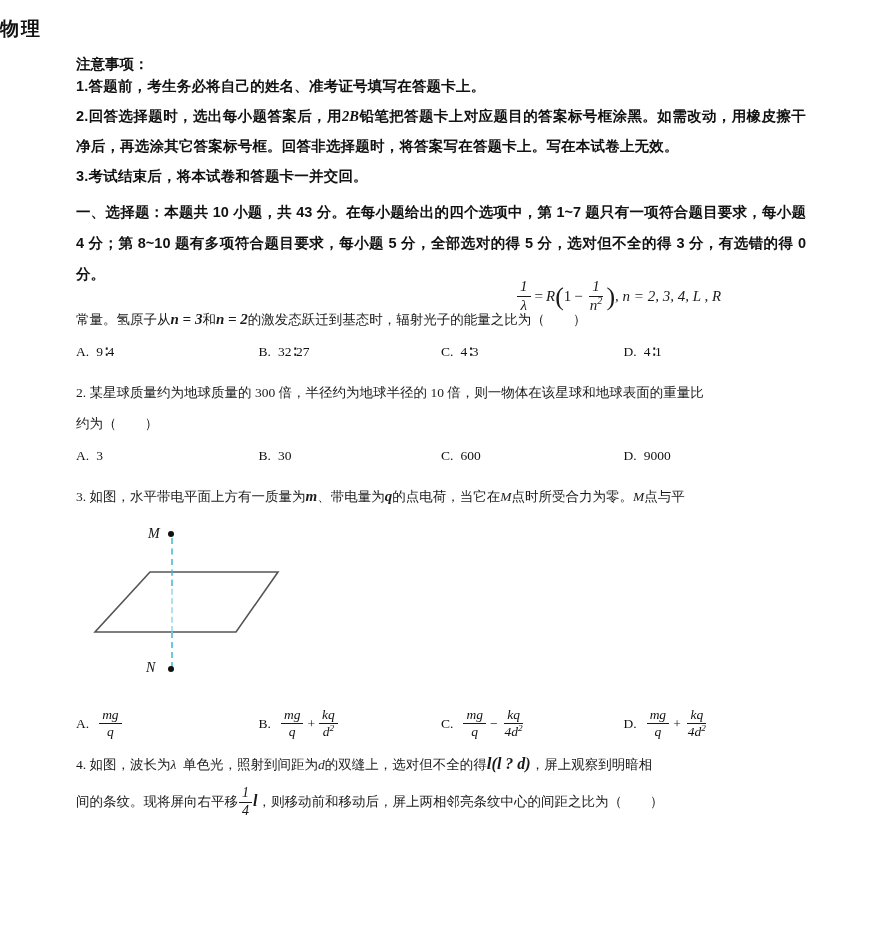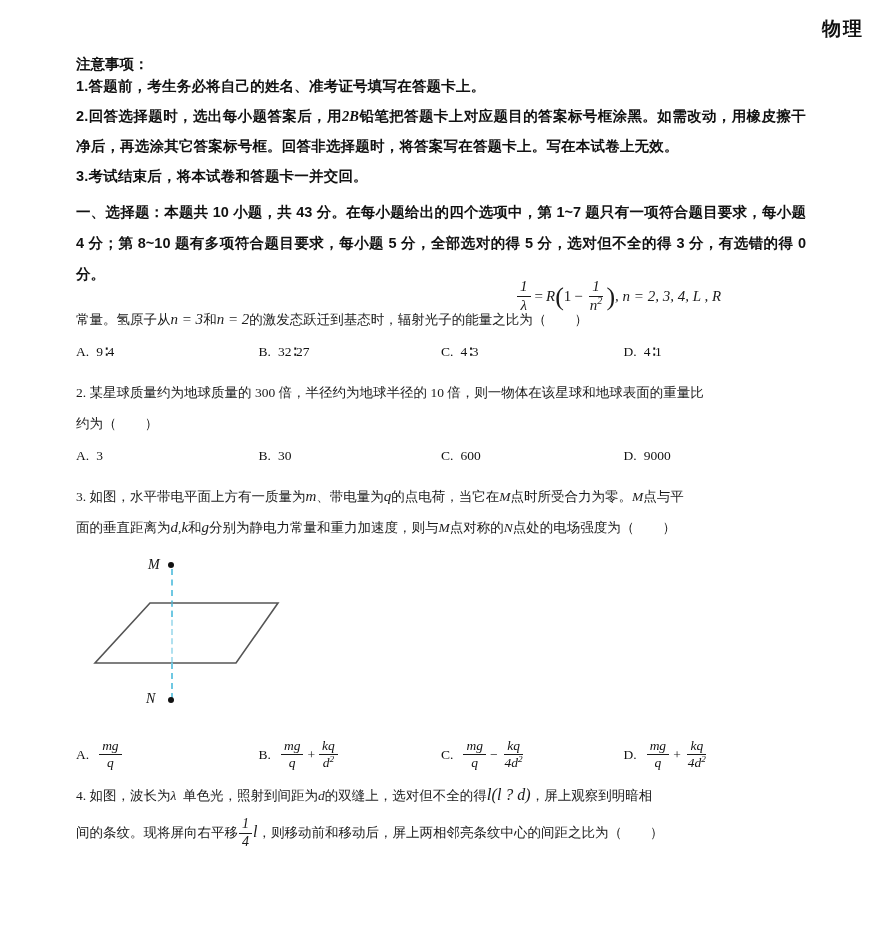--- a/index.html
+++ b/index.html
@@ -21,26 +21,26 @@
   .page {
     position: relative;
     width: 872px;
     height: 950px;
     padding: 0;
     box-sizing: border-box;
   }
 
   
   .doc-title {
-    text-align: right;
+    text-align: left;
     font-family: "Liberation Sans", "DejaVu Sans", sans-serif;
     font-weight: bold;
     font-size: 19px;
     letter-spacing: 2px;
-    margin: 18px 8px 0 0;
+    margin: 18px 0 0 0;
     padding: 0;
     line-height: 1.2;
   }
 
   
   .body-col {
     margin: 8px auto;
     width: 740px;
     padding-left: 10px;
     box-sizing: border-box;
@@ -90,21 +90,21 @@
   .q-2 { margin-top: 10px; }
   .q-3 { margin-top: 10px; }
   .q-4 { margin-top: 8px; }
 
   .var {
     font-style: italic;
     font-family: "Liberation Serif", "DejaVu Serif", serif;
   }
   .varb {
     font-style: italic;
-    font-weight: normal;
+    font-weight: bold;
     font-family: "Liberation Serif", "DejaVu Serif", serif;
     font-size: 15px;
   }
 
   
   .opts {
     display: flex;
     font-size: 13.5px;
     line-height: 30px;
     margin-top: 2px;
@@ -290,21 +290,20 @@
         </div>
       <div class="opt">
           <span class="tag">D.</span>
           <span>9000</span>
         </div>
     </div>
 
     <div class="q q-3">
       <div><span>3. 如图，水平带电平面上方有一质量为</span><span class="varb">m</span><span>、带电量为</span><span class="varb">q</span><span>的点电荷，当它在</span><span class="var">M</span><span>点时所受合力为零。</span><span class="var">M</span><span>点与平</span></div>
 
-      <div><span>面的垂直距离为</span><span class="varb">d</span><span>,</span><span class="varb">k</span><span>和</span><span class="varb">g</span><span>分别为静电力常量和重力加速度，则与</span><span class="var">M</span><span>点对称的</span><span class="var">N</span><span>点处的电场强度为（</span><span class="paren-blank">&nbsp;&nbsp;&nbsp;</span><span>）</span></div>
     </div>
 
     <div class="figure-q3">
 
       <span class="fig-label" style="left:62px;top:2px;">M</span>
       <span class="fig-dot" style="left:82px;top:7px;"></span>
 
       <span class="dash-line" style="left:85px;top:14px;height:48px;"></span>
 
       <svg width="200" height="70" style="position:absolute;left:7px;top:46px;">

